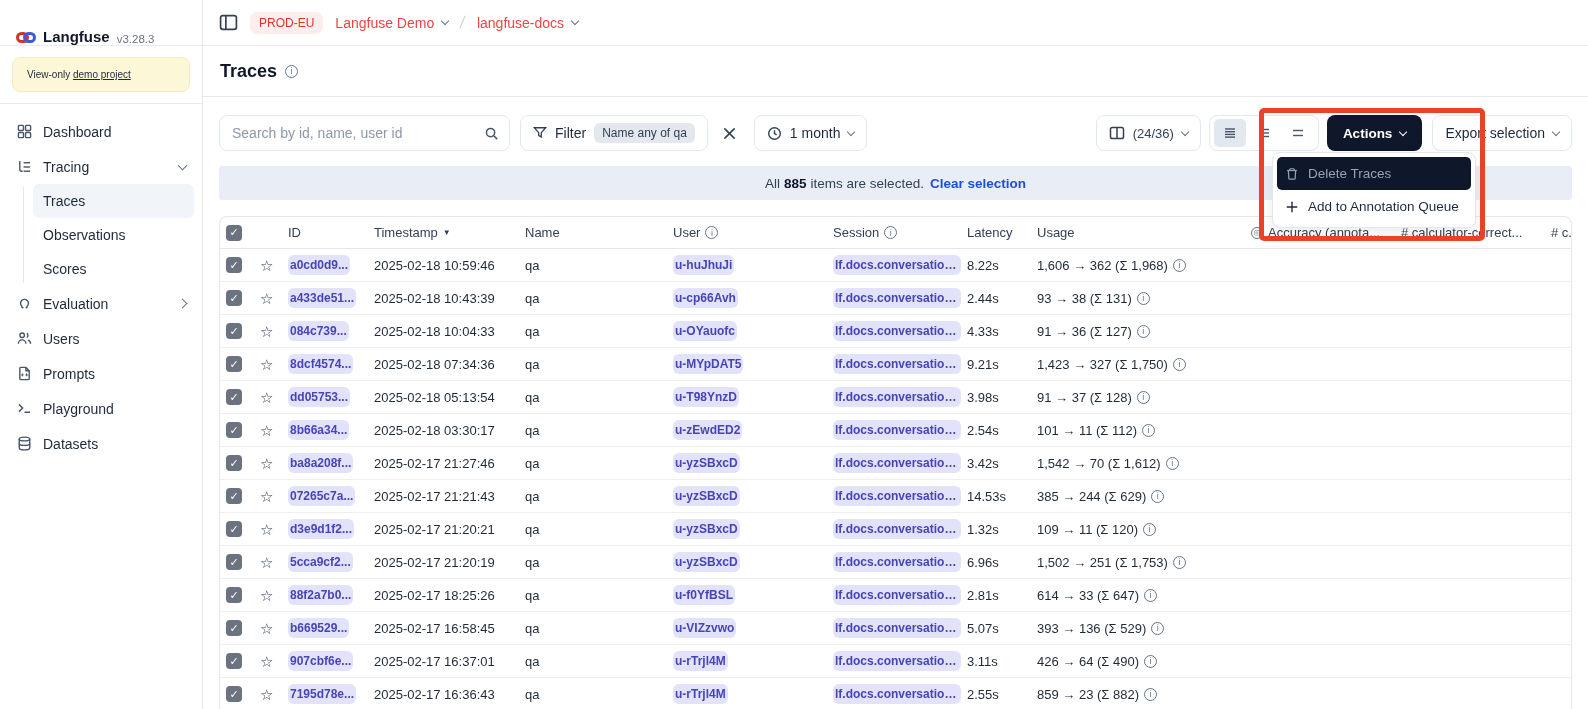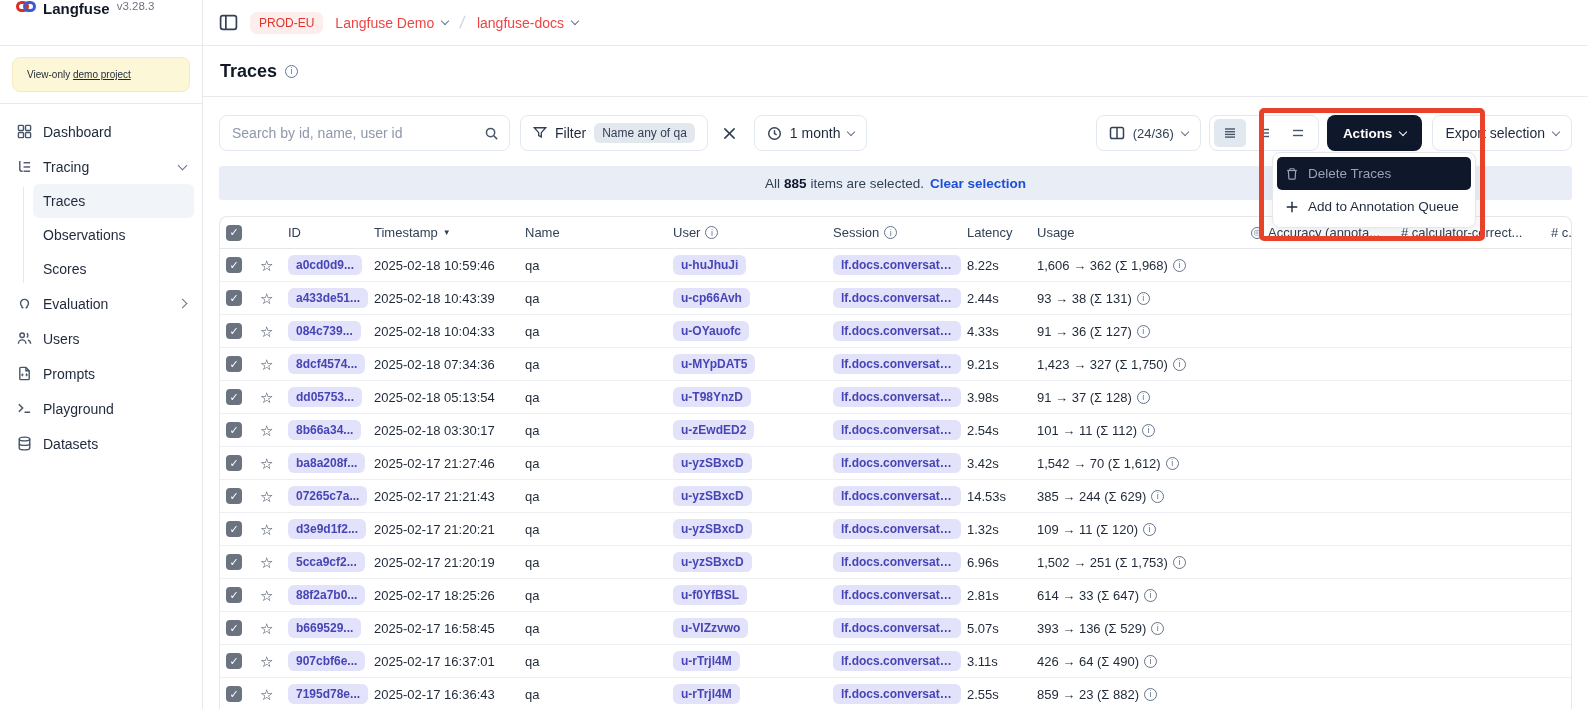--- a/index.html
+++ b/index.html
@@ -2,21 +2,21 @@
 <html><head>
 <meta charset="utf-8">
 <style>
   * { margin:0; padding:0; box-sizing:border-box; }
   html,body { background:#f4f5f7; }
   body { font-family:"Liberation Sans", sans-serif; color:#0f172a; }
   .screen { position:relative; width:1588px; height:709px; background:#fff; overflow:hidden; }
 
   
   .sidebar { position:absolute; left:0; top:0; width:203px; height:709px; background:#fff; border-right:1px solid #e5e7eb; }
-  .sb-header { height:46px; display:flex; align-items:flex-start; gap:7px; padding:0 16px; border-bottom:1px solid #e8eaee; }
+  .sb-header { height:46px; display:flex; align-items:flex-end; gap:7px; padding:0 16px; border-bottom:1px solid #e8eaee; }
   .logo-badge { width:20px; height:14px; position:relative; flex:0 0 auto; }
   .logo-badge .l1 { position:absolute; left:0; top:1px; width:13px; height:11px; border:3px solid #d93025; border-radius:7px; }
   .logo-badge .l2 { position:absolute; left:7px; top:1px; width:13px; height:11px; border:3px solid #3b5bd6; border-radius:7px; }
   .sb-title { font-weight:700; font-size:15px; color:#111827; }
   .sb-version { font-size:11.5px; color:#6b7280; }
   .sb-banner { margin:11px 12px; background:#fcf7d6; border:1px solid #f3ecc2; border-radius:8px; padding:11px 14px; font-size:10px; color:#1f2937; }
   .sb-banner a { color:#1f2937; text-decoration:underline; cursor:pointer; }
   .sb-divider { border-top:1px solid #e8eaee; margin-top:2px; }
   .nav { padding:10px 8px 0 8px; }
   .nav-item { height:35px; display:flex; align-items:center; gap:10px; padding:0 8px; font-size:14px; color:#1e293b; border-radius:6px; cursor:pointer; }
@@ -70,21 +70,21 @@
   
   .table { border:1px solid #e5e7eb; border-bottom:none; border-radius:8px 8px 0 0; overflow:hidden; }
   .tr { display:grid; grid-template-columns:34px 28px 86px 151px 148px 160px 134px 70px 214px 150px 150px minmax(0,1fr); align-items:center; padding-left:6px; }
   .thead { height:32px; border-bottom:1px solid #e5e7eb; }
   .th { font-size:13px; font-weight:500; color:#334155; display:flex; align-items:center; gap:5px; white-space:nowrap; overflow:hidden; }
   .sort { font-size:8px; color:#334155; }
   .row { height:33px; border-bottom:1px solid #edeff2; font-size:13px; color:#1f2937; cursor:pointer; }
   .cell { white-space:nowrap; overflow:hidden; display:flex; align-items:center; gap:5px; }
   .checkbox { width:16px; height:16px; background:#6b7280; border-radius:4px; display:flex; align-items:center; justify-content:center; color:#fff; font-size:11px; cursor:pointer; }
   .star { font-size:15px; color:#334155; cursor:pointer; line-height:1; }
-  .badge { display:inline-block; max-width:100%; background:#e3e2fb; color:#4745b5; font-weight:600; font-size:12px; padding:3px 8px; border-radius:6px; white-space:nowrap; overflow:hidden; text-overflow:ellipsis; cursor:pointer; }
+  .badge { display:inline-block; max-width:100%; background:#e3e2fb; color:#4745b5; font-weight:600; font-size:12px; padding:3px 2px; border-radius:6px; white-space:nowrap; overflow:hidden; text-overflow:ellipsis; cursor:pointer; }
 
   
   .dropdown { position:absolute; left:1272px; top:152px; width:204px; background:#fff; border:1px solid #e5e7eb; border-radius:8px; box-shadow:0 6px 16px rgba(15,23,42,.08); padding:4px; z-index:30; }
   .menu-item { height:33px; display:flex; align-items:center; gap:9px; padding:0 8px; border-radius:5px; font-size:13.5px; color:#1e293b; cursor:pointer; }
   .menu-item.disabled { background:#0f172a; color:#97a3b6; }
   .red-box { position:absolute; left:1259px; top:108px; width:226px; height:133px; border:5px solid #e8432a; border-radius:5px; z-index:40; pointer-events:none; }
 
   svg { display:block; }
 </style>
 </head>

